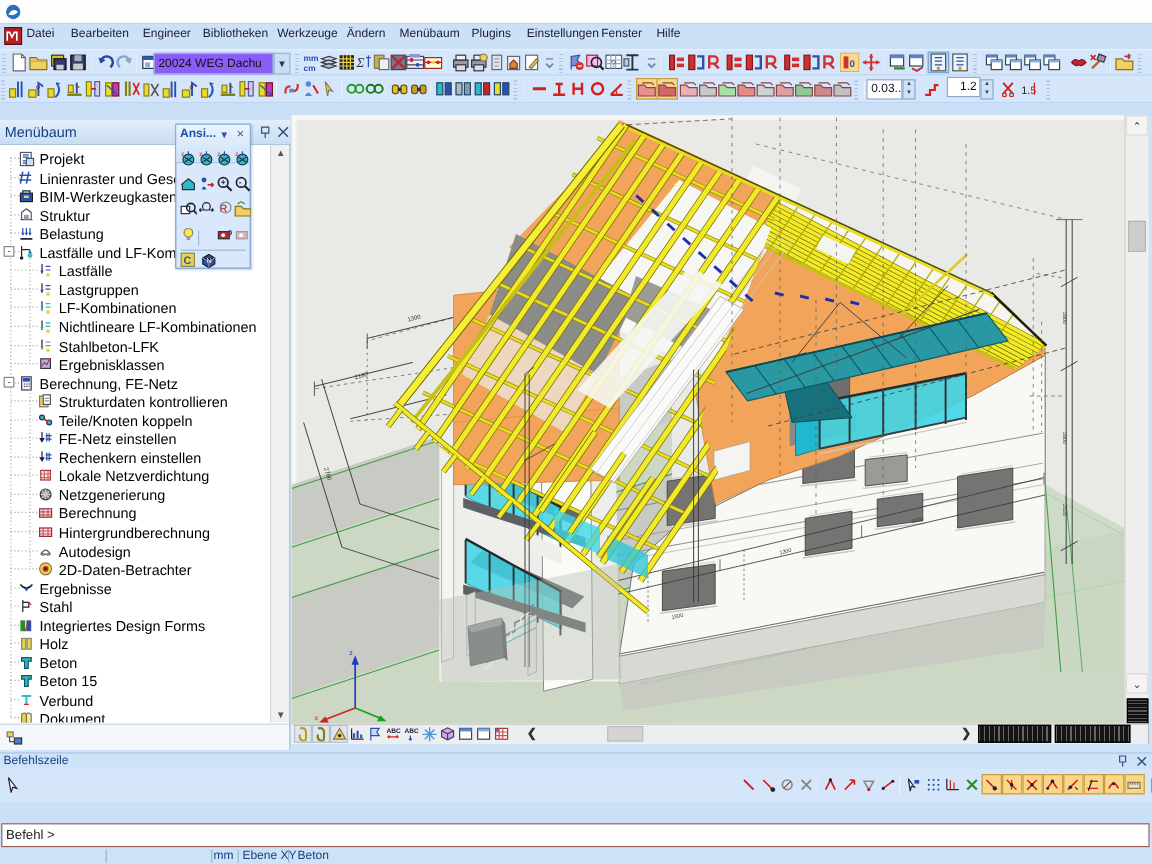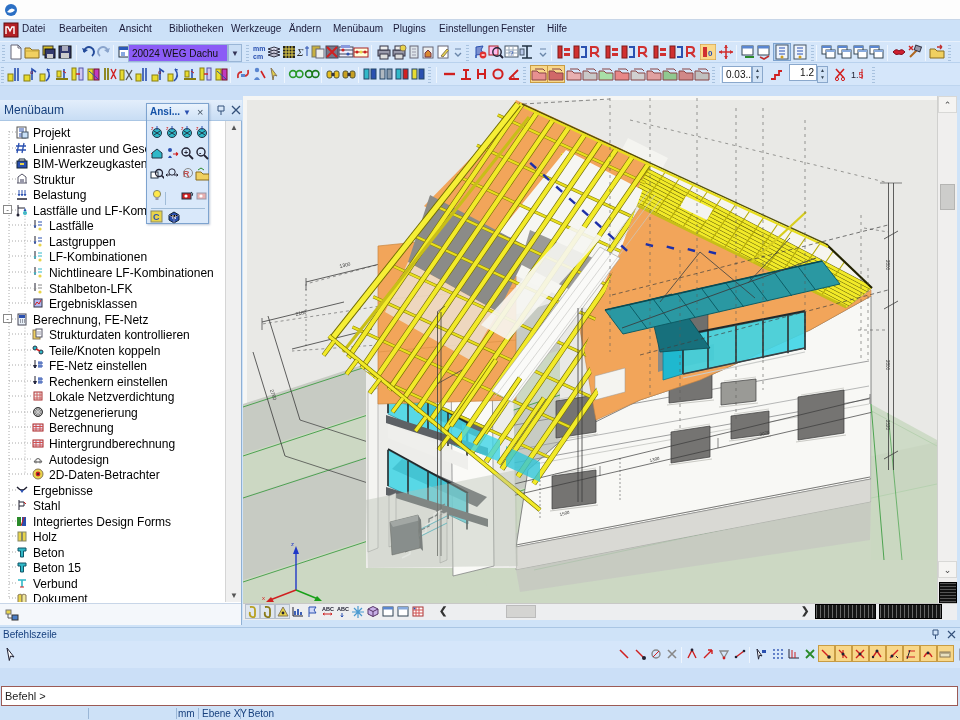--- a/index.html
+++ b/index.html
@@ -14,21 +14,21 @@
 .combo{position:absolute;left:128px;top:2px;width:100px;height:18px;background:#8b5cf6;border:1px solid #9ab6d6;font-size:10px;color:#111;line-height:17px;padding-left:3px}
 .combobtn{position:absolute;left:228px;top:2px;width:14px;height:18px;background:#cadef5;border:1px solid #9ab6d6;color:#335;font-size:8px;text-align:center;line-height:17px}
 #lpanel{position:absolute;left:0;top:100px;width:242px;height:525px;background:#fff;border-right:1px solid #8fb0d4}
 #lphead{position:absolute;left:0;top:0;width:242px;height:21px;background:linear-gradient(#e3eefb,#c8ddf4);border-bottom:1px solid #aac6e4;font-size:12px;color:#16407d}
 #tree{position:absolute;left:0;top:21px;width:226px;height:481px;background:#fff;overflow:hidden;font-size:12px;color:#000}
 .trow{position:absolute;left:0;height:15px;white-space:nowrap}
 .trow .lbl{position:absolute;top:1px}
 #tscroll{position:absolute;right:0px;top:21px;width:16px;height:481px;background:#f0f0f0;border-left:1px solid #d5d5d5}
 #lpbottom{position:absolute;left:0;top:503px;width:241px;height:22px;background:#f4f7fb;border-top:1px solid #c8d6e8}
 #ansi{position:absolute;left:146px;top:103px;width:63px;height:121px;background:#d9e8fa;border:1px solid #7da3cf;box-shadow:1px 1px 2px rgba(60,90,140,.35)}
-#ansihead{height:17px;background:linear-gradient(#eaf3fd,#cfe2f6);border-bottom:1px solid #aac6e4;color:#1553a8;font-weight:bold;font-size:10px;line-height:16px;padding-left:3px}
+#ansihead{height:32px;background:linear-gradient(#eaf3fd,#cfe2f6);border-bottom:1px solid #aac6e4;color:#1553a8;font-weight:bold;font-size:10px;line-height:16px;padding-left:3px}
 #vp{position:absolute;left:243px;top:96px;width:714px;height:524px;background:#e9e9e6}
 #vpscene{position:absolute;left:0;top:0}
 #vscroll{position:absolute;left:694px;top:0;width:20px;height:524px;background:#f0efee;border-left:1px solid #d0d0ce}
 #hstrip{position:absolute;left:243px;top:603px;width:714px;height:17px;background:#eceef0}
 #cmdhead{position:absolute;left:0;top:627px;width:960px;height:14px;background:#cfe3f8;font-size:10px;color:#17407e;border-top:1px solid #aac6e4}
 #cmdtools{position:absolute;left:0;top:641px;width:960px;height:27px;background:#d5e6fa}
 #cmdspace{position:absolute;left:0;top:668px;width:960px;height:18px;background:#cbdff7}
 #cmdinput{position:absolute;left:1px;top:686px;width:957px;height:20px;background:#fff;border:1px solid #9b5a55;font-size:11px;color:#222;line-height:18px;padding-left:3px}
 #statusbar{position:absolute;left:0;top:707px;width:960px;height:13px;background:#cde1f7;font-size:10px;color:#17407e}
 #statusbar i{position:absolute;top:1px;width:1px;height:11px;background:#9ab6d6}
@@ -42,21 +42,21 @@
       <path d="M3 9 Q7 3 11 7 Q8 11 3 9Z" fill="#fff"></path>
     </svg>
   </div>
 <div id="menubar">
     <svg style="position:absolute;left:3px;top:2px" width="16" height="16">
       <rect x="1" y="1" width="14" height="14" fill="#b42025" stroke="#5c0f12"></rect>
       <path d="M3 12 V5 h2 l2 4 2-4 h2 v7" stroke="#fff" stroke-width="1.4" fill="none"></path>
     </svg>
 <span style="left:22px">Datei</span>
     <span style="left:59px">Bearbeiten</span>
-    <span style="left:119px">Ansicht</span>
+    <span style="left:119px">Engineer</span>
     <span style="left:169px">Bibliotheken</span>
     <span style="left:231px">Werkzeuge</span>
     <span style="left:289px">Ändern</span>
     <span style="left:333px">Menübaum</span>
     <span style="left:393px">Plugins</span>
     <span style="left:439px">Einstellungen</span>
     <span style="left:501px">Fenster</span>
     <span style="left:547px">Hilfe</span>
   </div>
 <div id="tb1">

